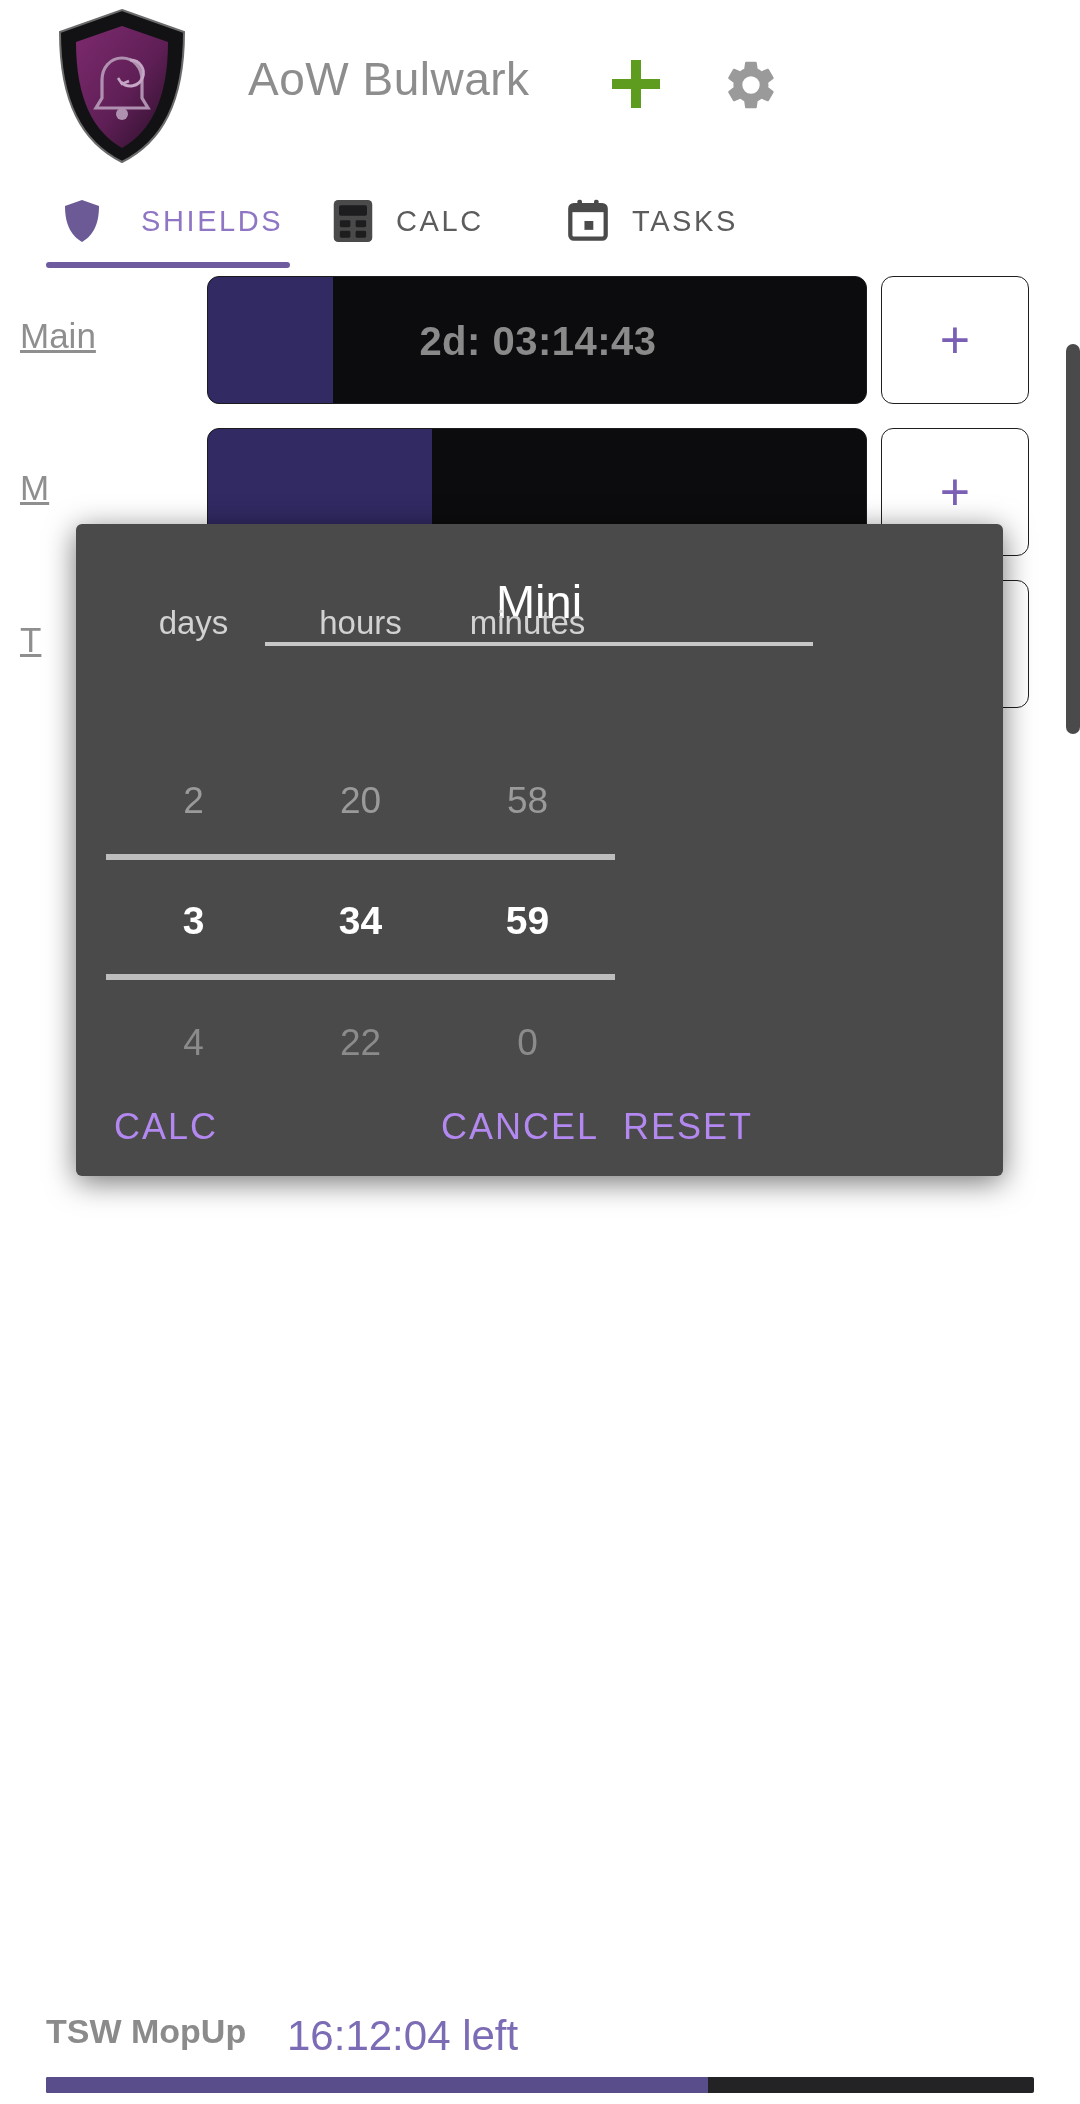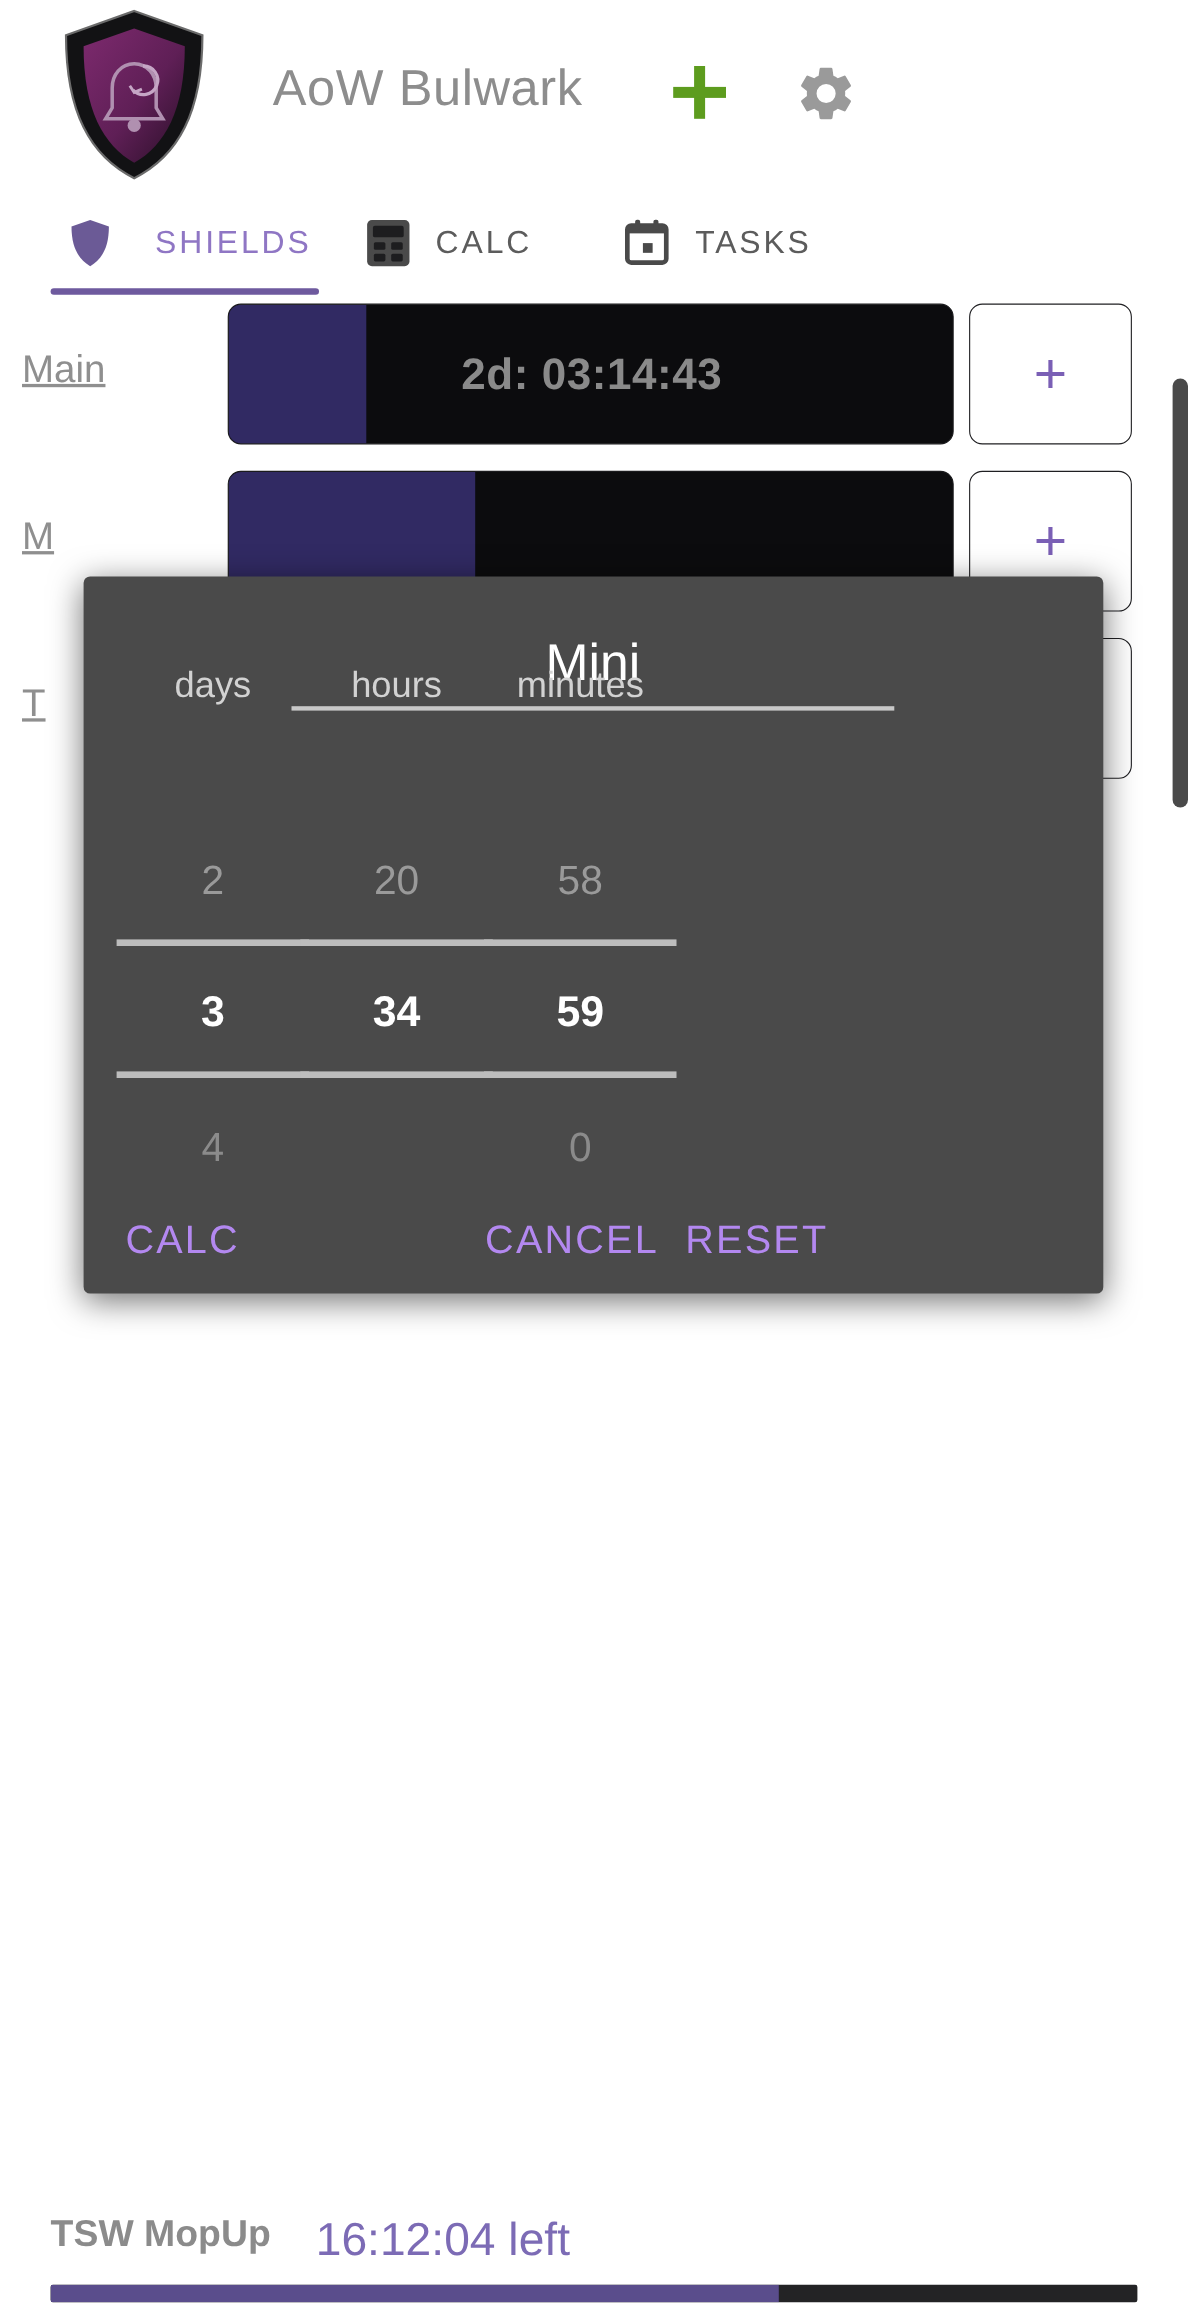--- a/index.html
+++ b/index.html
@@ -247,20 +247,21 @@
         <div class="divider div-bot"></div>
         <div class="cell cell-next">4</div>
       </div>
 
       <div class="col col1">
         <div class="col-label">hours</div>
         <div class="cell cell-prev">20</div>
         <div class="divider div-top"></div>
         <div class="cell cell-cur">34</div>
         <div class="divider div-bot"></div>
+        <div class="cell cell-next">22</div>
       </div>
 
       <div class="col col2">
         <div class="col-label">minutes</div>
         <div class="cell cell-prev">58</div>
         <div class="divider div-top"></div>
         <div class="cell cell-cur">59</div>
         <div class="divider div-bot"></div>
         <div class="cell cell-next">0</div>
       </div>

